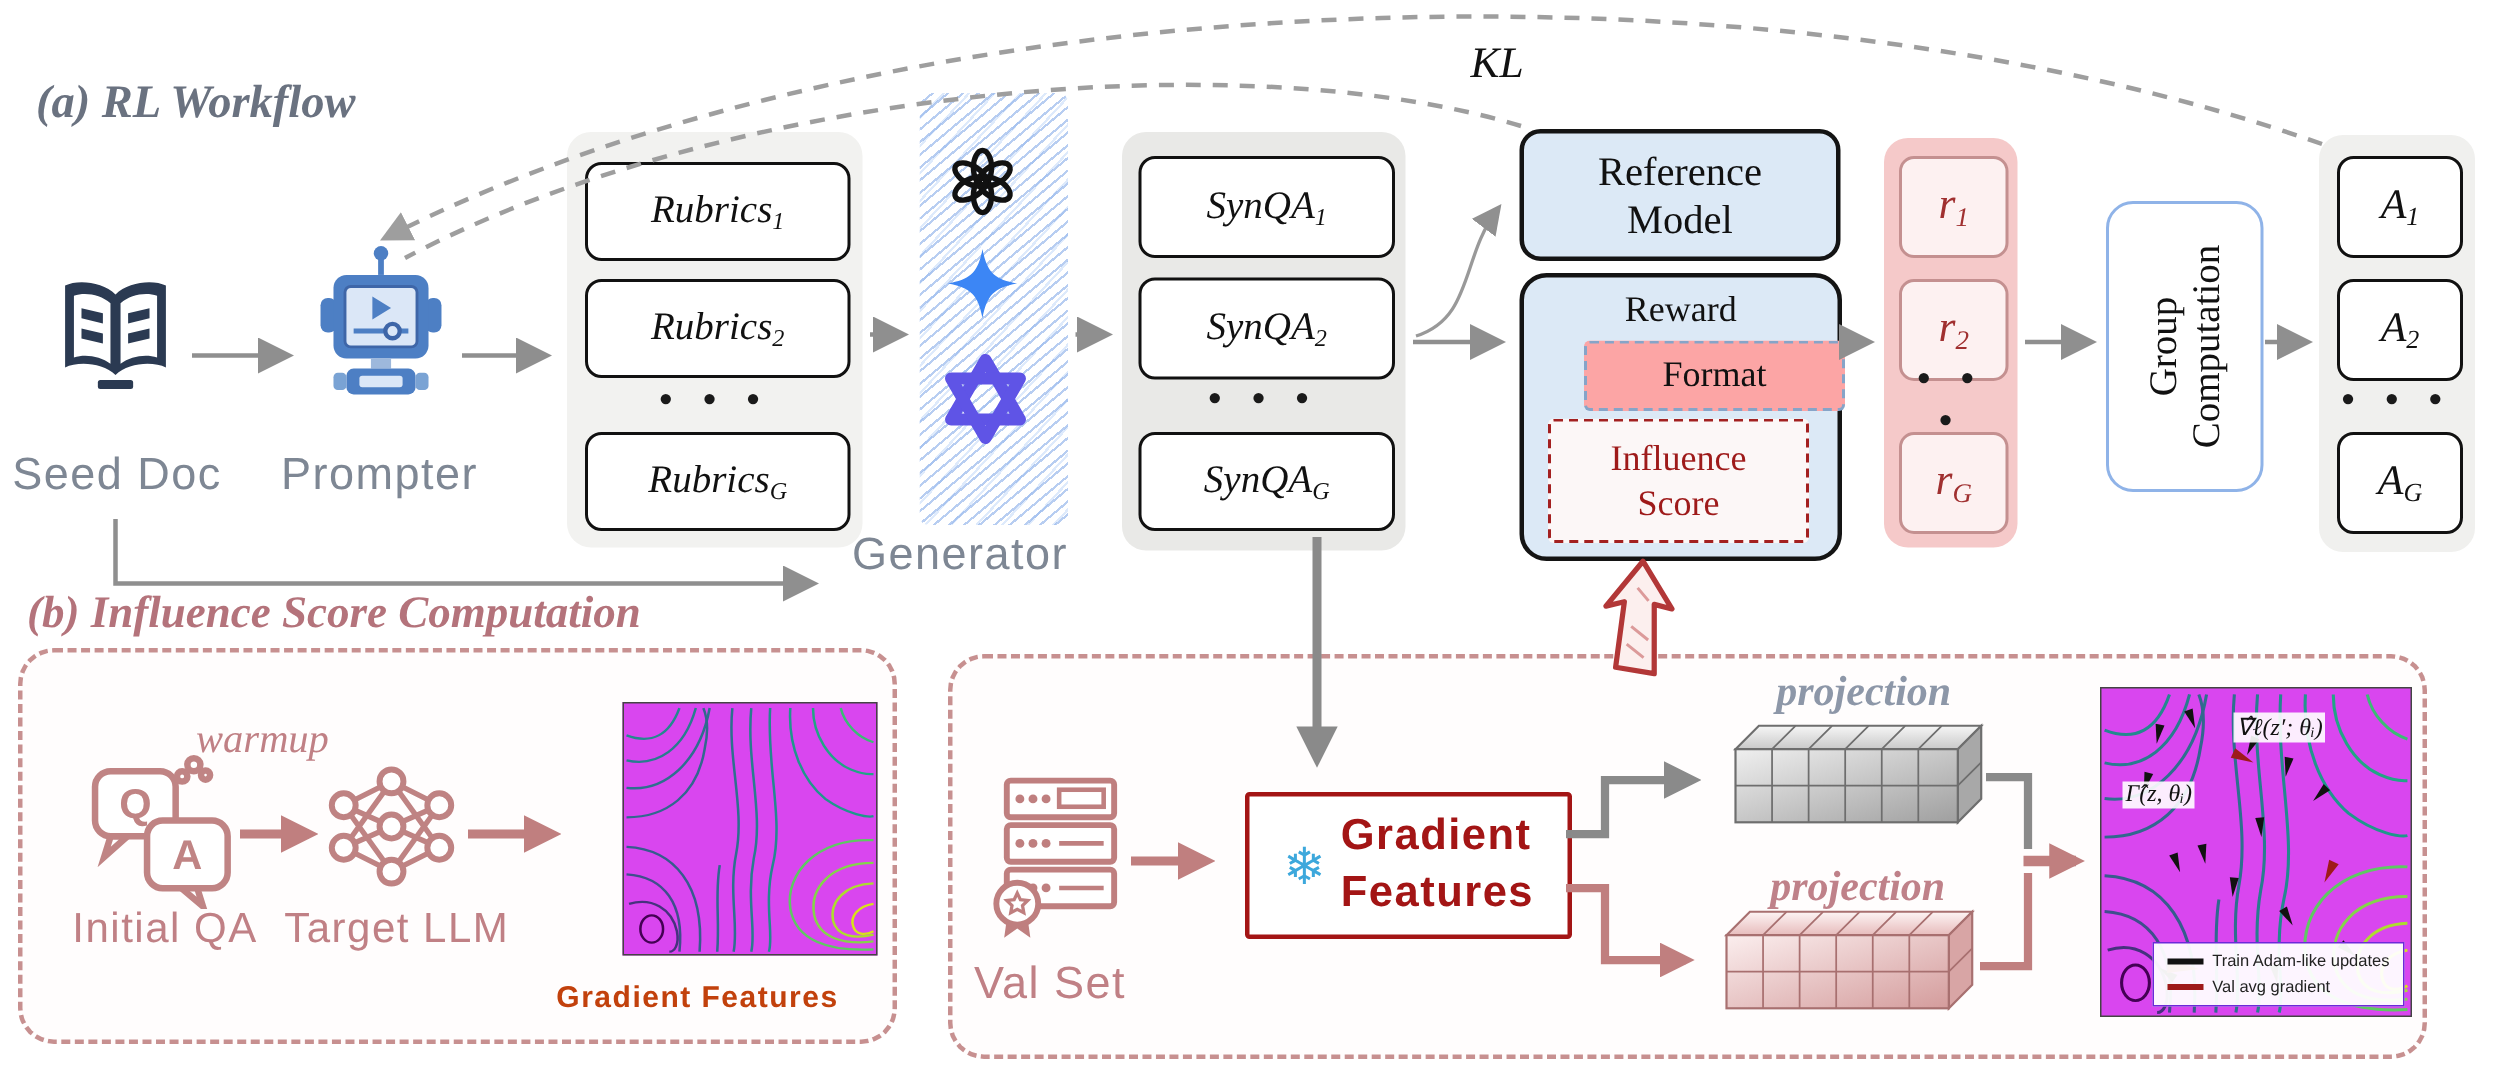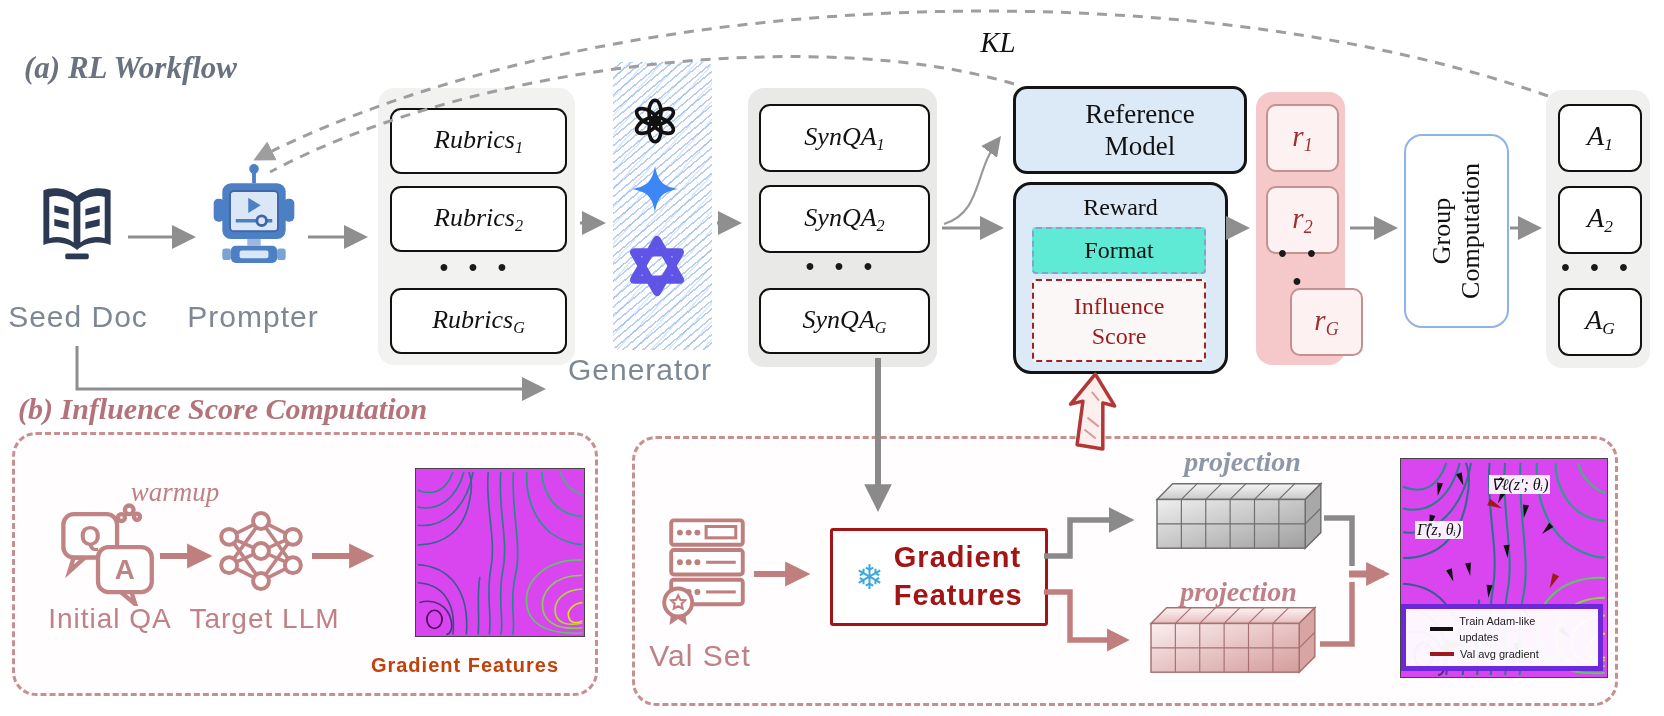--- a/index.html
+++ b/index.html
@@ -22,22 +22,22 @@
   
   .ibox{background:#fff;border:2.5px solid #111;border-radius:11px;
         font:italic 26px "Liberation Serif",serif;color:#111;}
   .rbox{background:#fdf1f1;border:2px solid #c49090;border-radius:10px;
         font:italic 29px "Liberation Serif",serif;color:#a03030;}
   .sub{font-size:0.62em;vertical-align:-0.3em;font-style:italic;}
   .dots{font-size:24px;font-weight:bold;color:#1a1a1a;letter-spacing:7px;}
   
   .bluebox{background:#dce9f6;border:3px solid #141414;border-radius:14px;
            font-family:"Liberation Serif",serif;color:#111;}
-  .fmtbox{background:#5eead4;border:2.5px dashed #86a4c8;border-radius:4px;
-          font:24px "Liberation Serif",serif;color:#111;}
+  .fmtbox{background:#fca5a5;border:2.5px dashed #86a4c8;border-radius:4px;
+          font:24px "Liberation Serif",serif;color:#111;margin-left:24px;}
   .infbox{background:#fcf7f7;border:2.5px dashed #a32020;border-radius:4px;
           font:24px "Liberation Serif",serif;color:#9e1a1a;line-height:1.25;}
   .groupbox{background:#fff;border:2.5px solid #8fb3e8;border-radius:18px;}
   .rot{position:absolute;left:50%;top:50%;transform:translate(-50%,-50%) rotate(-90deg);
        width:200px;text-align:center;font:26px "Liberation Serif",serif;color:#111;line-height:1.1;}
   
   .hatch{border-radius:6px;background:
      repeating-linear-gradient(140deg, rgba(125,165,230,0) 0 5px, rgba(125,165,230,.55) 5px 6.5px),
      repeating-linear-gradient(133deg, rgba(160,195,245,0) 0 11px, rgba(160,195,245,.35) 11px 12.5px);}
   
@@ -48,21 +48,21 @@
   .snow{color:#3da8dc;font-size:34px;margin-right:10px;}
   .capred{font-size:20px;font-weight:bold;color:#c2410c;letter-spacing:1px;}
   .warm{font:italic 27px "Liberation Serif",serif;color:#c08085;}
   .proj{font:bold italic 28px "Liberation Serif",serif;}
   .proj.gray{color:#8d97a8;} .proj.rose{color:#bf8189;}
   
   .plot{background:#d946ef;border:1.5px solid #444;}
   .anno{position:absolute;font:italic 16px "Liberation Serif",serif;color:#111;
         background:rgba(255,255,255,.9);padding:0 2px;white-space:nowrap;}
   .legend{position:absolute;right:4px;bottom:6px;background:rgba(255,255,255,.95);
-          border:5px solid #6d28d9;padding:4px 24px;font-size:11px;color:#222;}
+          border:1px solid #6d28d9;padding:4px 9px;font-size:11px;color:#222;}
   .legend .row{display:flex;align-items:center;gap:6px;line-height:1.5;}
   .sw{display:inline-block;width:24px;height:4px;}
   .sw-black{background:#111;} .sw-red{background:#9e1a1a;}
   .kl{font:italic 29px "Liberation Serif",serif;color:#111;}
 </style>
 </head>
 <body>
 
 <div id="fig">
 
@@ -167,40 +167,40 @@
   <div class="abs ibox ctr" style="left:759px;top:185px;width:167px;height:64px;">
     <span><span>SynQA</span><span class="sub">2</span></span>
     </div>
   <div class="abs dots ctr" style="left:759px;top:251px;width:167px;height:30px;">• • •</div>
   <div class="abs ibox ctr" style="left:759px;top:288px;width:167px;height:62px;">
     <span><span>SynQA</span><span class="sub">G</span></span>
     </div>
 
   <div class="abs kl ctr" style="left:958px;top:24px;width:80px;height:36px;">KL</div>
 
-  <div class="abs bluebox ctr" style="left:1013px;top:86px;width:208px;height:82px;font-size:27px;line-height:1.2;padding-left:20px;">
+  <div class="abs bluebox ctr" style="left:1013px;top:86px;width:208px;height:82px;font-size:27px;line-height:1.2;">
     <span><span>Reference</span><br><span>Model</span></span>
     </div>
   <div class="abs bluebox" style="left:1013px;top:182px;width:209px;height:186px;border-radius:18px;">
     <div class="ctr" style="height:44px;font-size:24px;">Reward</div>
   </div>
   <div class="abs fmtbox ctr" style="left:1032px;top:227px;width:170px;height:43px;">Format</div>
   <div class="abs infbox ctr" style="left:1032px;top:279px;width:170px;height:79px;">
     <span><span>Influence</span><br><span>Score</span></span>
     </div>
 
   <div class="abs stack bg-r" style="left:1256px;top:92px;width:89px;height:273px;"></div>
   <div class="abs rbox ctr" style="left:1266px;top:104px;width:69px;height:64px;">
     <span><span>r</span><span class="sub">1</span></span>
     </div>
   <div class="abs rbox ctr" style="left:1266px;top:186px;width:69px;height:64px;">
     <span><span>r</span><span class="sub">2</span></span>
     </div>
   <div class="abs dots ctr" style="left:1266px;top:252px;width:69px;height:30px;">• • •</div>
-  <div class="abs rbox ctr" style="left:1266px;top:288px;width:69px;height:64px;margin-left:24px;">
+  <div class="abs rbox ctr" style="left:1266px;top:288px;width:69px;height:64px;">
     <span><span>r</span><span class="sub">G</span></span>
     </div>
 
   <div class="abs groupbox" style="left:1404px;top:134px;width:101px;height:190px;">
     <div class="rot"><span>Group</span><br><span>Computation</span></div>
   </div>
 
   <div class="abs stack bg-a" style="left:1546px;top:90px;width:104px;height:278px;"></div>
   <div class="abs ibox ctr" style="left:1558px;top:104px;width:80px;height:64px;font-size:28px;">
     <span><span>A</span><span class="sub">1</span></span>

